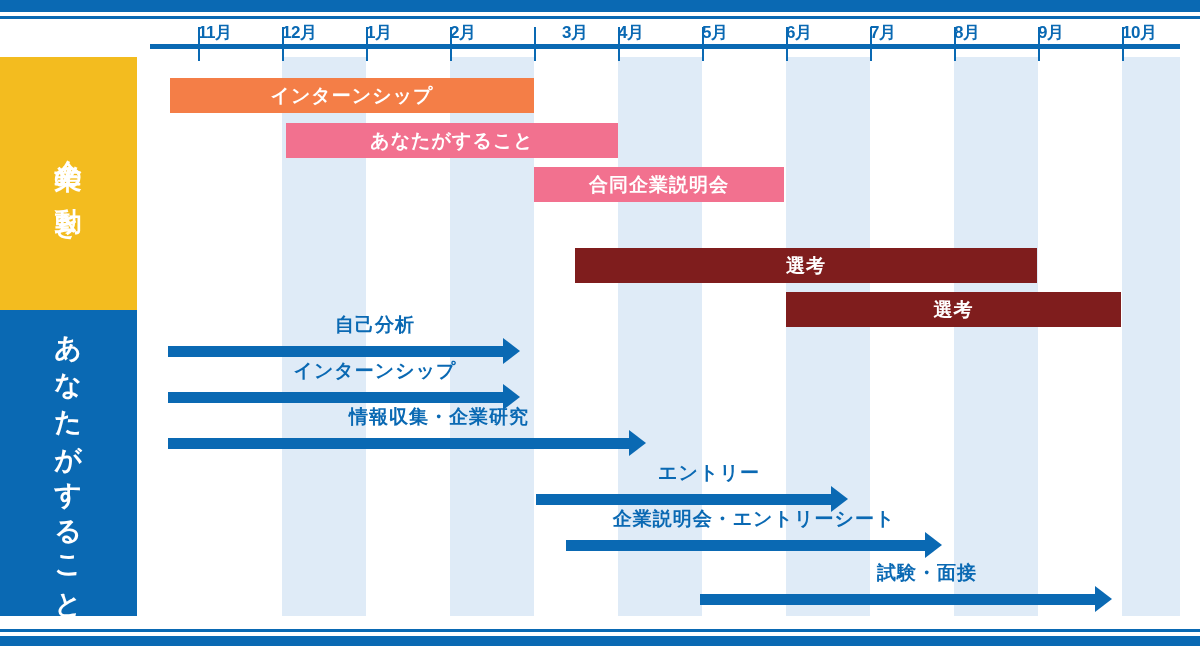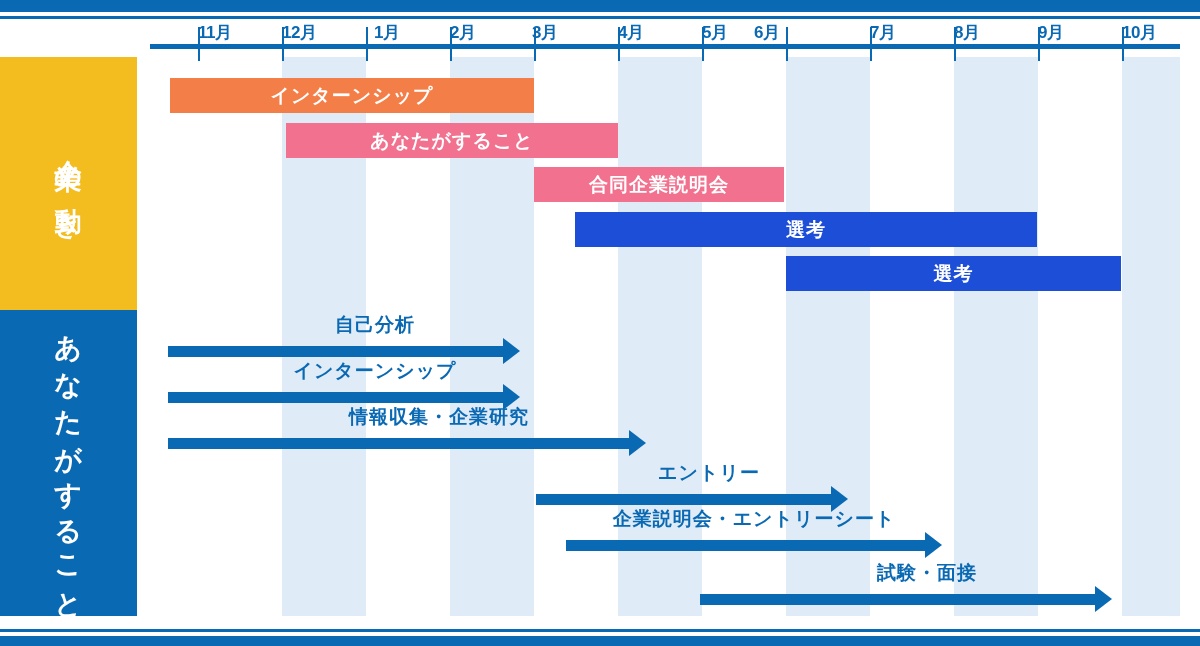--- a/index.html
+++ b/index.html
@@ -43,21 +43,21 @@
   
   .bar{
     position:absolute;height:35px;
     display:flex;align-items:center;justify-content:center;
     color:#ffffff;font-weight:bold;font-size:19px;letter-spacing:1px;
     font-family:"DejaVu Sans",sans-serif;
     white-space:nowrap;
   }
   .bar.orange{background:#f47e47;}
   .bar.pink{background:#f2718f;}
-  .bar.teal{background:#1d4ed8;}
+  .bar.teal{background:#7f1d1d;margin-top:36px;}
 
   
   .arrow-row{position:absolute;height:52px;}
   .arrow-shaft{position:absolute;left:0;top:36px;height:11px;background:#0a69b3;}
   .arrow-head{
     position:absolute;top:28px;width:0;height:0;
     border-top:13px solid transparent;
     border-bottom:13px solid transparent;
     border-left:17px solid #0a69b3;
   }
@@ -106,26 +106,26 @@
     <div class="tick up" style="left: 954px;"></div>
     <div class="tick down" style="left: 954px;"></div>
     <div class="tick up" style="left: 1038px;"></div>
     <div class="tick down" style="left: 1038px;"></div>
     <div class="tick up" style="left: 1122px;"></div>
     <div class="tick down" style="left: 1122px;"></div>
   </div>
 <div id="months">
     <div class="month-label" style="left: 198px; width: 84px;">11月</div>
     <div class="month-label" style="left: 282px; width: 84px;">12月</div>
-    <div class="month-label" style="left: 366px; width: 84px; padding-left: 8px;">1月</div>
+    <div class="month-label" style="left: 366px; width: 84px;">1月</div>
     <div class="month-label" style="left: 450px; width: 84px;">2月</div>
-    <div class="month-label" style="left: 532px; width: 84px;">3月</div>
+    <div class="month-label" style="left: 562px; width: 84px;">3月</div>
     <div class="month-label" style="left: 618px; width: 84px;">4月</div>
     <div class="month-label" style="left: 702px; width: 84px;">5月</div>
-    <div class="month-label" style="left: 754px; width: 94px;">6月</div>
+    <div class="month-label" style="left: 786px; width: 94px;">6月</div>
     <div class="month-label" style="left: 870px; width: 84px;">7月</div>
     <div class="month-label" style="left: 954px; width: 84px;">8月</div>
     <div class="month-label" style="left: 1038px; width: 84px;">9月</div>
     <div class="month-label" style="left: 1122px; width: 58px;">10月</div>
   </div>
 
 <div class="side side-company">
   <span class="side-label">企業の動き</span>
 </div>
 <div class="side side-you">

